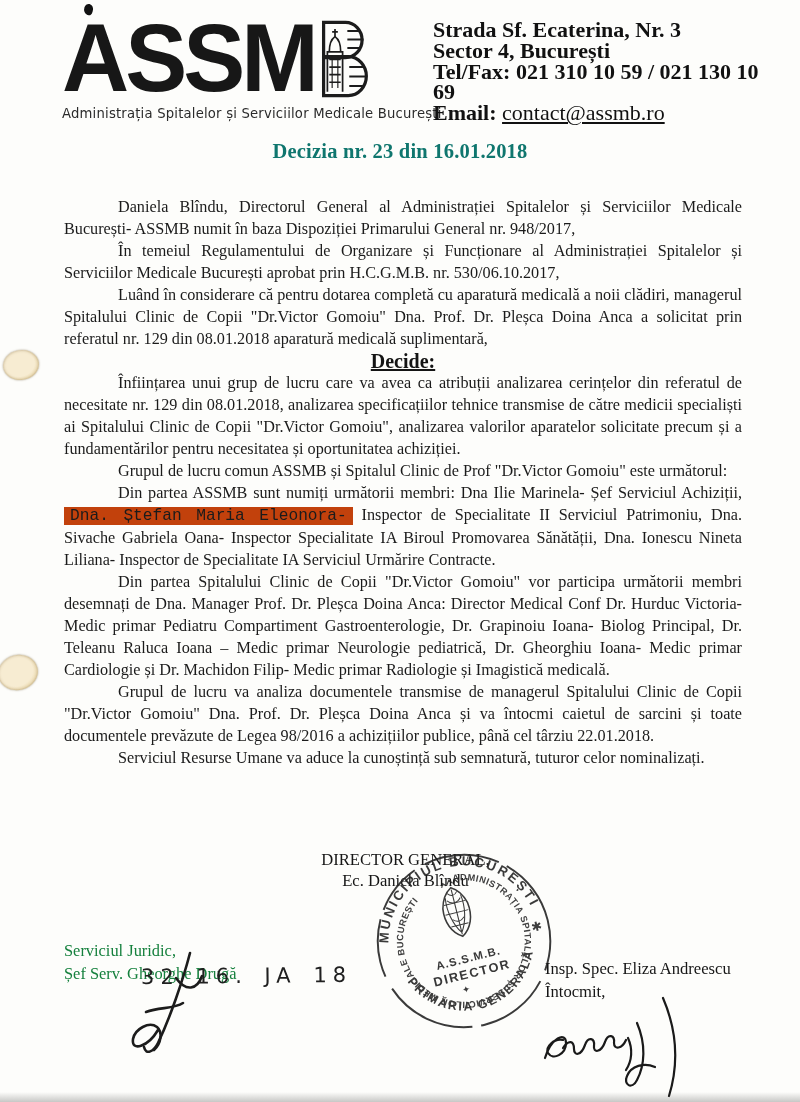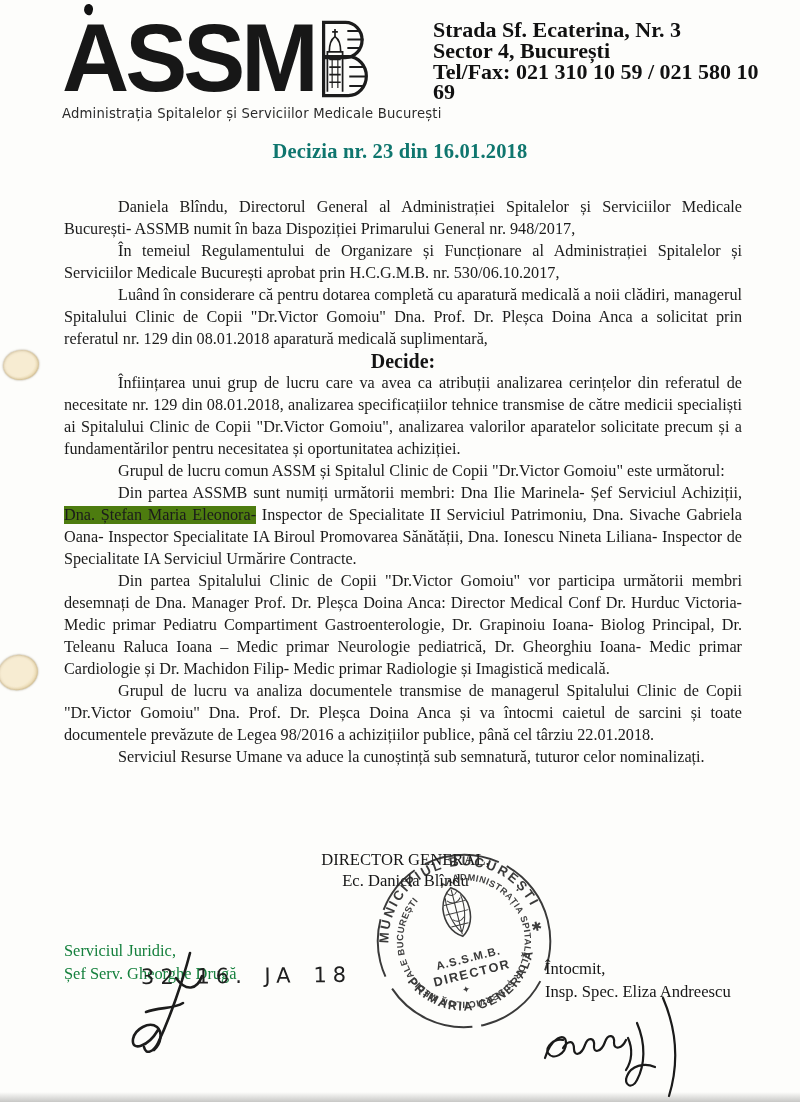--- a/index.html
+++ b/index.html
@@ -32,23 +32,23 @@
     position:absolute;left:0;top:140px;width:100%;text-align:center;
     font-weight:bold;font-size:20.5px;color:#0f766e;letter-spacing:.2px;
   }
   .body-text{
     position:absolute;left:64px;top:196px;width:678px;
     font-size:16.2px;line-height:22px;text-align:justify;color:#1b1b1b;
   }
   .body-text p{margin:0;text-indent:54px;}
   .decide-heading{
     margin:23px 0 19px 0;text-align:center;font-weight:bold;font-size:20px;
-    text-indent:0 !important;color:#141414;
-  }
-  mark.hl{background:#4d7c0f;color:inherit;padding:0 0;}
+    text-indent:0 !important;color:#141414;text-decoration:underline;
+  }
+  mark.hl{background:#c2410c;color:inherit;padding:0 6px;font-family:Liberation Mono, monospace;}
   
   .director-block{
     position:absolute;left:303px;top:849px;width:205px;text-align:center;
     font-size:16.6px;line-height:21px;color:#161616;
   }
   .stamp{position:absolute;left:366px;top:843px;width:196px;height:196px;opacity:.9;}
   .juridic-block{
     position:absolute;left:64px;top:940px;font-size:16.4px;line-height:22.5px;color:#15803d;
   }
   .sig-gheorghe{position:absolute;left:116px;top:950px;width:132px;height:118px;}
@@ -98,34 +98,35 @@
           </g>
         </g>
       </svg>
     </div>
     <div class="tagline">Administrația Spitalelor și Serviciilor Medicale București</div>
   </div>
 
   <div class="contact-block">
     <div>Strada Sf. Ecaterina, Nr. 3</div>
     <div>Sector 4, București</div>
-    <div>Tel/Fax: 021 310 10 59 / 021 580 10 69</div>
+    <div>Tel/Fax: 021 310 10 59 / 021 130 10 69</div>
+    <div><span>Email: </span><span class="email-addr">contact@assmb.ro</span></div>
   </div>
 
   <div class="doc-title">Decizia nr. 23 din 16.01.2018</div>
 
   <div class="body-text">
     <p>Daniela Blîndu, Directorul General al Administrației Spitalelor și Serviciilor Medicale București- ASSMB numit în baza Dispoziției Primarului General nr. 948/2017,</p>
     <p>În temeiul Regulamentului de Organizare și Funcționare al Administrației Spitalelor și Serviciilor Medicale București aprobat prin H.C.G.M.B. nr. 530/06.10.2017,</p>
     <p>Luând în considerare că pentru dotarea completă cu aparatură medicală a noii clădiri, managerul Spitalului Clinic de Copii "Dr.Victor Gomoiu" Dna. Prof. Dr. Pleșca Doina Anca a solicitat prin referatul nr. 129 din 08.01.2018 aparatură medicală suplimentară,</p>
 
     <p class="decide-heading">Decide:</p>
 
     <p>Înființarea unui grup de lucru care va avea ca atribuții analizarea cerințelor din referatul de necesitate nr. 129 din 08.01.2018, analizarea specificațiilor tehnice transmise de către medicii specialiști ai Spitalului Clinic de Copii "Dr.Victor Gomoiu", analizarea valorilor aparatelor solicitate precum și a fundamentărilor pentru necesitatea și oportunitatea achiziției.</p>
-    <p>Grupul de lucru comun ASSM și Spitalul Clinic de Copii "Dr.Victor Gomoiu" este următorul:</p>
+    <p>Grupul de lucru comun ASSMB și Spitalul Clinic de Prof "Dr.Victor Gomoiu" este următorul:</p>
     <p><span>Din partea ASSMB sunt numiți următorii membri: Dna Ilie Marinela- Șef Serviciul Achiziții, </span><mark class="hl">Dna. Ștefan Maria Eleonora-</mark><span> Inspector de Specialitate II Serviciul Patrimoniu, Dna. Sivache Gabriela Oana- Inspector Specialitate IA Biroul Promovarea Sănătății, Dna. Ionescu Nineta Liliana- Inspector de Specialitate IA Serviciul Urmărire Contracte.</span></p>
     <p>Din partea Spitalului Clinic de Copii "Dr.Victor Gomoiu" vor participa următorii membri desemnați de Dna. Manager Prof. Dr. Pleșca Doina Anca: Director Medical Conf Dr. Hurduc Victoria- Medic primar Pediatru Compartiment Gastroenterologie, Dr. Grapinoiu Ioana- Biolog Principal, Dr. Teleanu Raluca Ioana – Medic primar Neurologie pediatrică, Dr. Gheorghiu Ioana- Medic primar Cardiologie și Dr. Machidon Filip- Medic primar Radiologie și Imagistică medicală.</p>
     <p>Grupul de lucru va analiza documentele transmise de managerul Spitalului Clinic de Copii "Dr.Victor Gomoiu" Dna. Prof. Dr. Pleșca Doina Anca și va întocmi caietul de sarcini și toate documentele prevăzute de Legea 98/2016 a achizițiilor publice, până cel târziu 22.01.2018.</p>
     <p>Serviciul Resurse Umane va aduce la cunoștință sub semnatură, tuturor celor nominalizați.</p>
   </div>
 
   <div class="director-block">
     <div>DIRECTOR GENERAL,</div>
     <div>Ec. Daniela Blîndu</div>
   </div>
@@ -170,22 +171,22 @@
       <path d="M74,3 C67,30 54,68 42,93 C38,101 30,106 28,97"></path>
       <path d="M42,80 C32,97 15,102 17,89 C19,79 33,71 41,77 C47,82 45,94 38,100"></path>
       <path d="M30,62 C44,57 58,59 67,53"></path>
       <path d="M60,28 C70,42 81,40 86,26"></path>
     </g>
   </svg>
 
   <div class="date-stamp">32 16. JA 18</div>
 
   <div class="intocmit-block">
+    <div>Insp. Spec. Eliza Andreescu</div>
     <div>Întocmit,</div>
-    <div>Insp. Spec. Eliza Andreescu</div>
   </div>
 
   <svg class="sig-eliza" viewBox="0 0 196 106">
     <g fill="none" stroke="#1a1a1a" stroke-width="2.2" stroke-linecap="round">
       <path d="M12,64 C18,44 33,37 33,49 C33,60 20,67 15,59 C12,53 21,44 30,46"></path>
       <path d="M30,54 c6,-9 11,-7 11,1 c0,7 7,7 11,-4 c3,-9 10,-7 9,1 c-1,7 7,7 11,-4 c3,-9 10,-7 9,1 c0,7 8,6 12,-3"></path>
       <path d="M95,44 c5,11 4,23 -2,32"></path>
       <path d="M104,29 c9,21 8,42 0,57 c-5,10 -14,5 -10,-4 c4,-10 17,-14 28,-9"></path>
       <path d="M130,4 c12,28 17,62 6,98"></path>
     </g>

